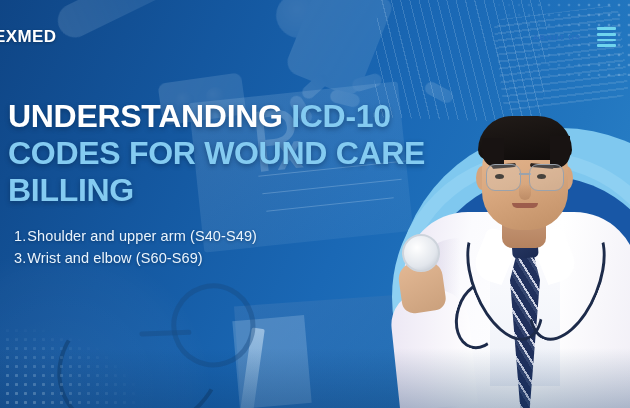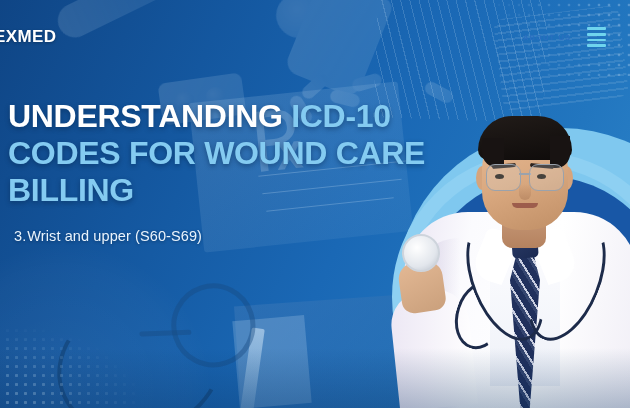--- a/index.html
+++ b/index.html
@@ -269,21 +269,21 @@
     letter-spacing: .4px;
     margin-left: -6px;
     text-shadow: 0 1px 3px rgba(0,0,0,.30);
     white-space: nowrap;
   }
   .nav-right {
     margin-left: auto;
     display: flex;
     align-items: center;
     gap: 16px;
-    padding-right: 24px;
+    padding-right: 14px;
   }
   .nav-link {
     color: #2a6fc0;
     font-size: 7.5px;
     font-weight: bold;
     letter-spacing: 1.1px;
     text-decoration: none;
     white-space: nowrap;
   }
   .burger {
@@ -646,18 +646,19 @@
     <div class="st-sleeve"></div>
     <div class="st-drop"></div>
     <div class="st-hand"></div>
     <div class="st-chest"></div>
   </div>
 
   <div class="content">
     <h1 class="headline"><span class="hl-white">UNDERSTANDING </span><span class="hl-blue">ICD-10 CODES FOR WOUND CARE BILLING</span></h1>
 
     <ul class="code-list">
-      <li><span class="li-num">3.</span><span>Wrist and upper (S60-S69)</span></li>
+      <li><span class="li-num">1.</span><span>Shoulder and upper arm (S40-S49)</span></li>
+      <li><span class="li-num">3.</span><span>Wrist and elbow (S60-S69)</span></li>
     </ul>
   </div>
 
   <div class="bottom-fade"></div>
 </div>
 
 </body></html>

